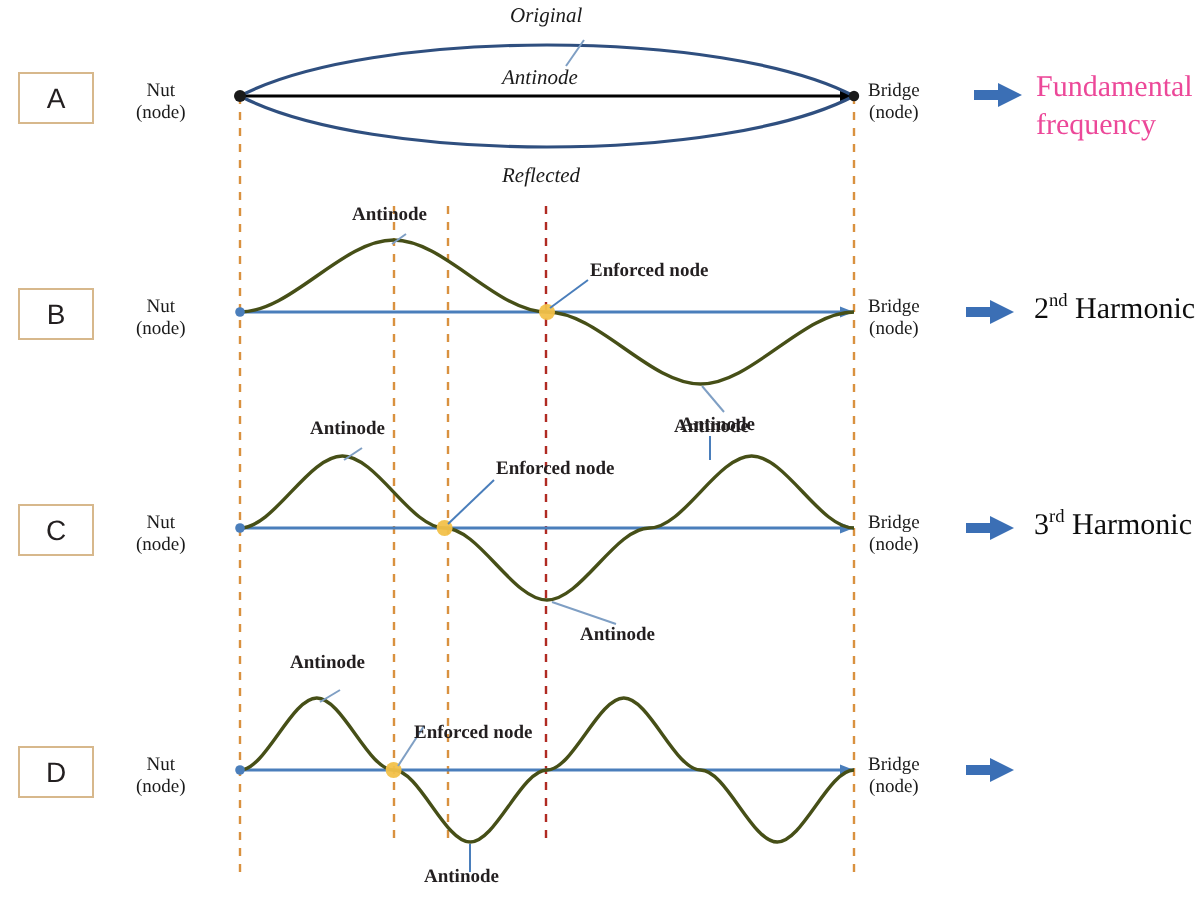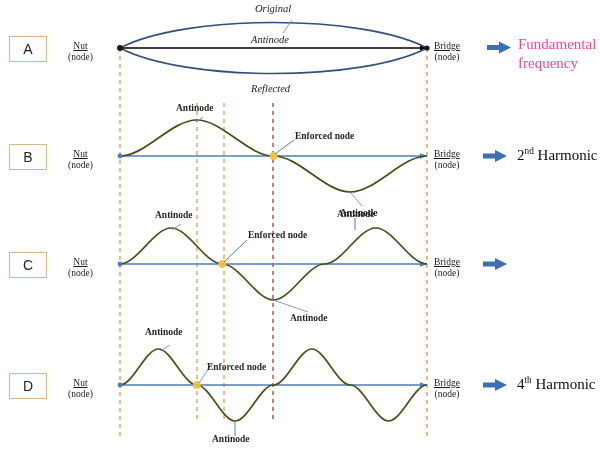--- a/index.html
+++ b/index.html
@@ -40,21 +40,21 @@
     position: absolute;
     font-family: "Liberation Serif", serif;
     color: #1a1a1a;
     white-space: nowrap;
     line-height: 1.12;
   }
   .endlabel {
     font-size: 9.5px;
     text-align: center;
   }
-  .endlabel .l1 { display: block; text-decoration: underline; }
+  .endlabel .l1 { display: block; }
   .endlabel .l2 { display: block; }
   .small-note {
     font-size: 9.5px;
     font-weight: bold;
     color: #231f20;
   }
   .curve-note {
     font-size: 10.5px;
     color: #1a1a1a;
     font-style: italic;
@@ -223,29 +223,29 @@
     <span class="l2">(node)</span>
   </div>
   <div class="lbl endlabel" style="left:434px; top:257px;">
     <span class="l1">Bridge</span>
     <span class="l2">(node)</span>
   </div>
   <div class="lbl small-note" style="left:155px; top:210px;">Antinode</div>
   <div class="lbl small-note" style="left:248px; top:230px;">Enforced node</div>
   <div class="lbl small-note" style="left:290px; top:313px;">Antinode</div>
   <div class="lbl small-note" style="left:337px; top:209px;">Antinode</div>
+  <div class="harmonic" style="left:517px; top:255px;">
+    <span>3</span><sup>rd</sup><span> Harmonic</span>
+  </div>
 
   <div class="lbl endlabel" style="left:68px; top:378px;">
     <span class="l1">Nut</span>
     <span class="l2">(node)</span>
   </div>
   <div class="lbl endlabel" style="left:434px; top:378px;">
     <span class="l1">Bridge</span>
     <span class="l2">(node)</span>
   </div>
   <div class="lbl small-note" style="left:145px; top:327px;">Antinode</div>
   <div class="lbl small-note" style="left:207px; top:362px;">Enforced node</div>
   <div class="lbl small-note" style="left:212px; top:434px;">Antinode</div>
-  <div class="harmonic" style="left:517px; top:376px;">
-    <span>4</span><sup>th</sup><span> Harmonic</span>
-  </div>
 
 </div>
 
 </body></html>

